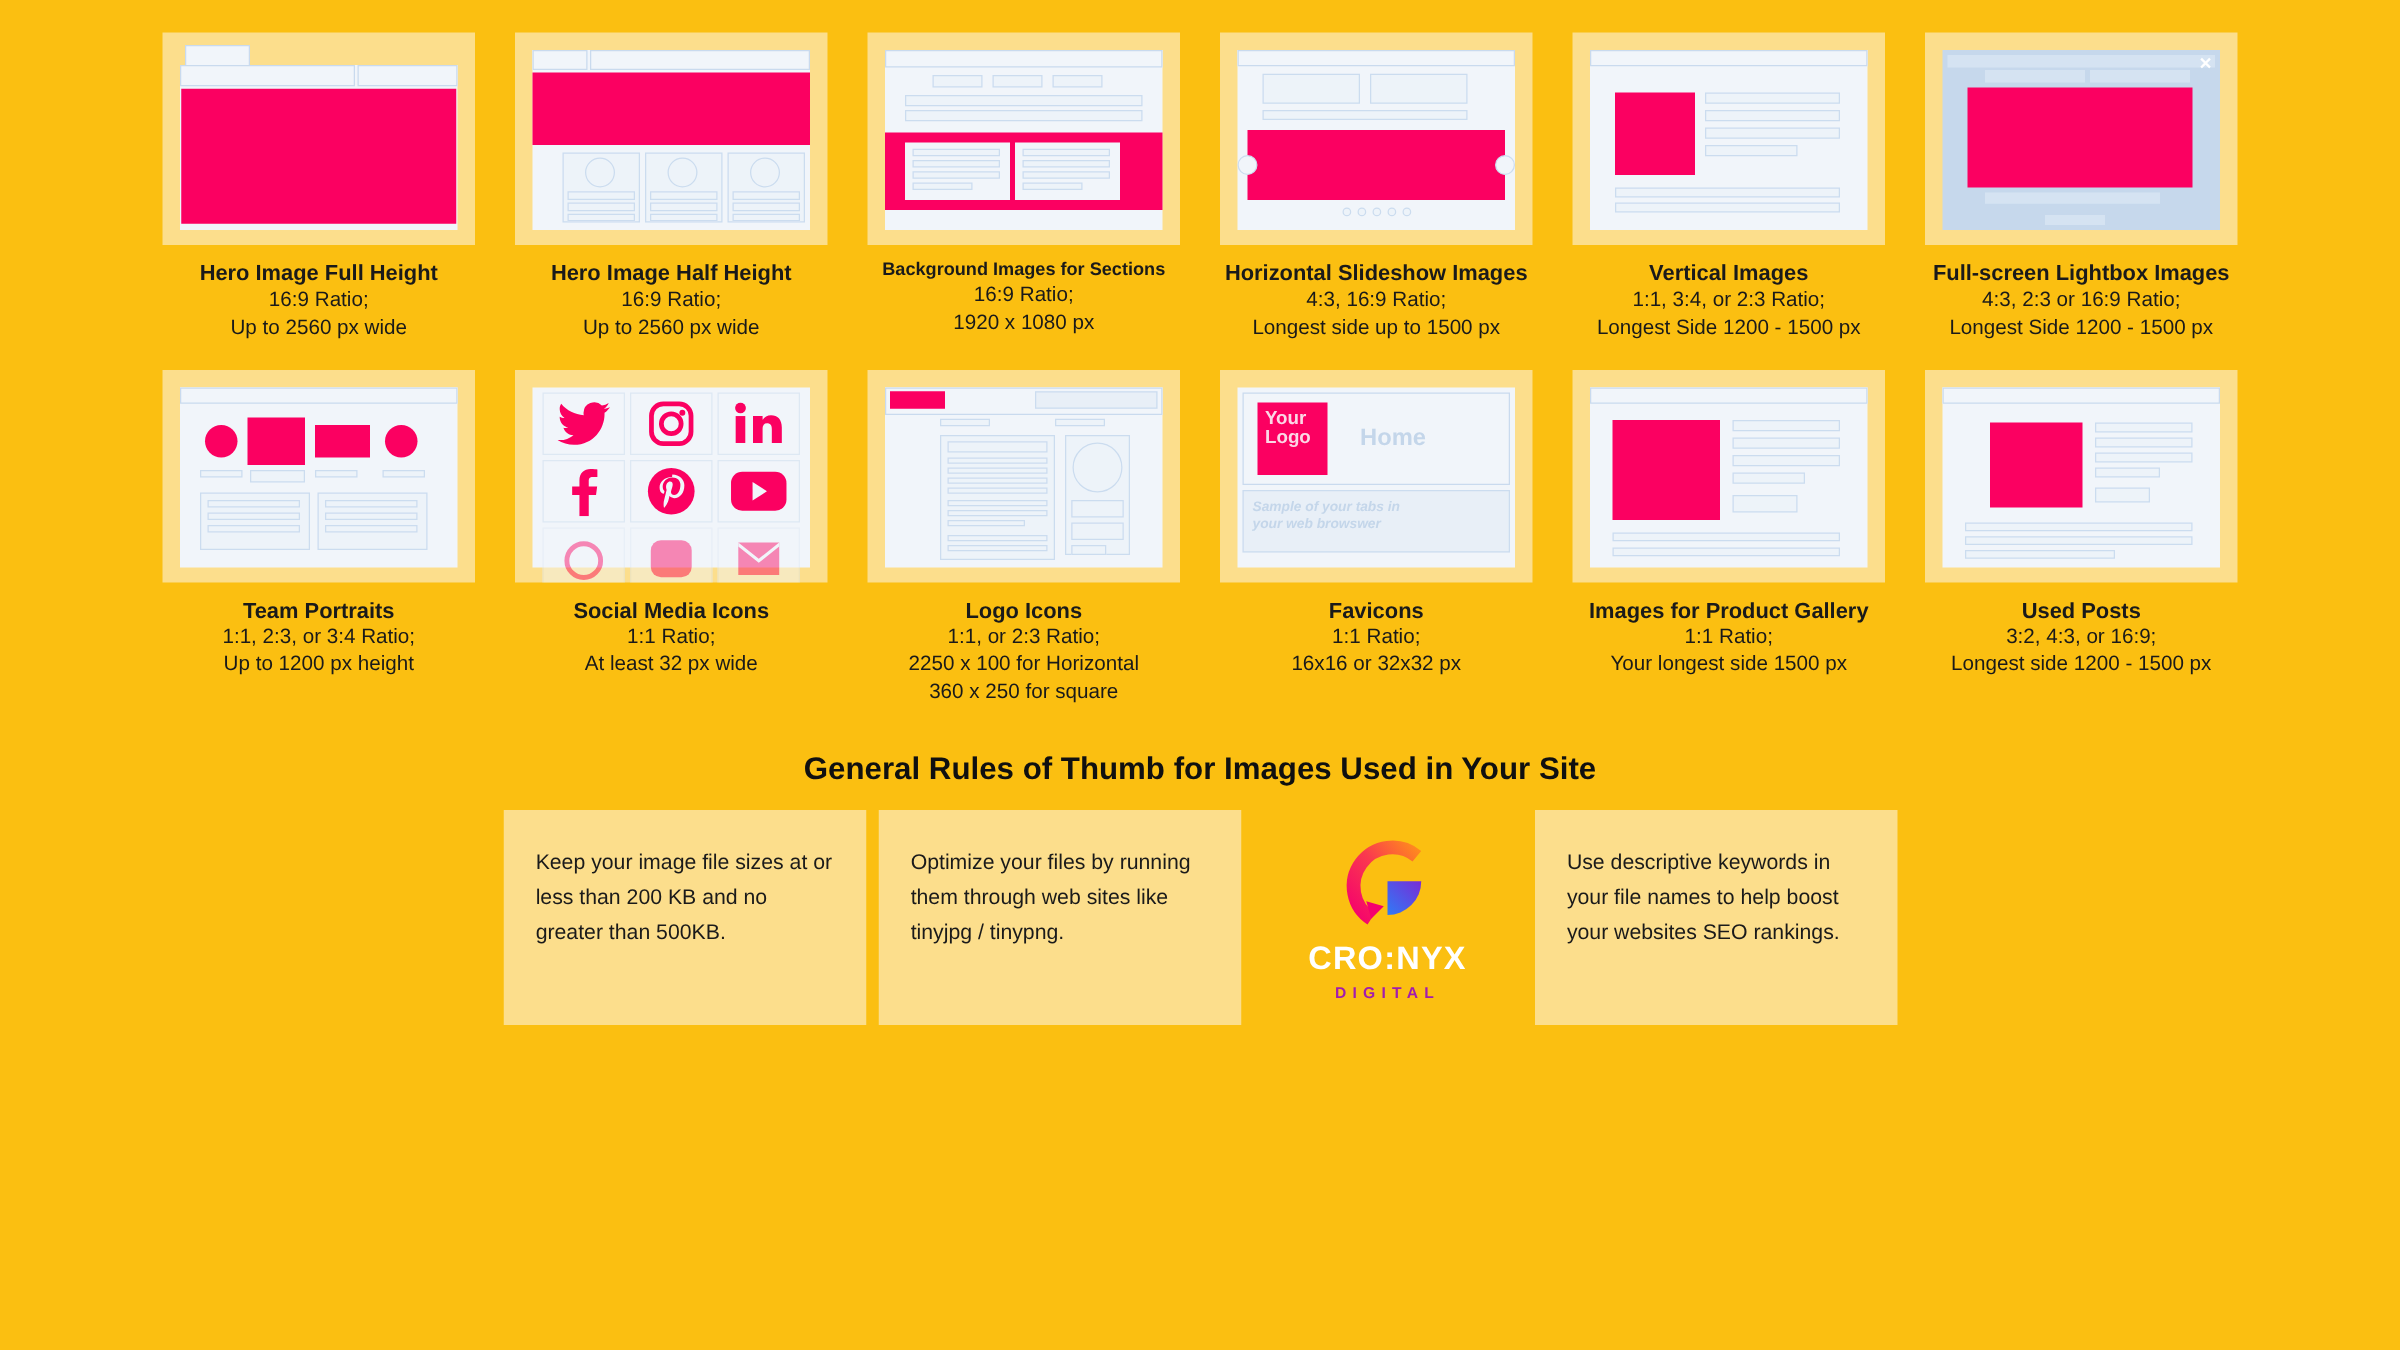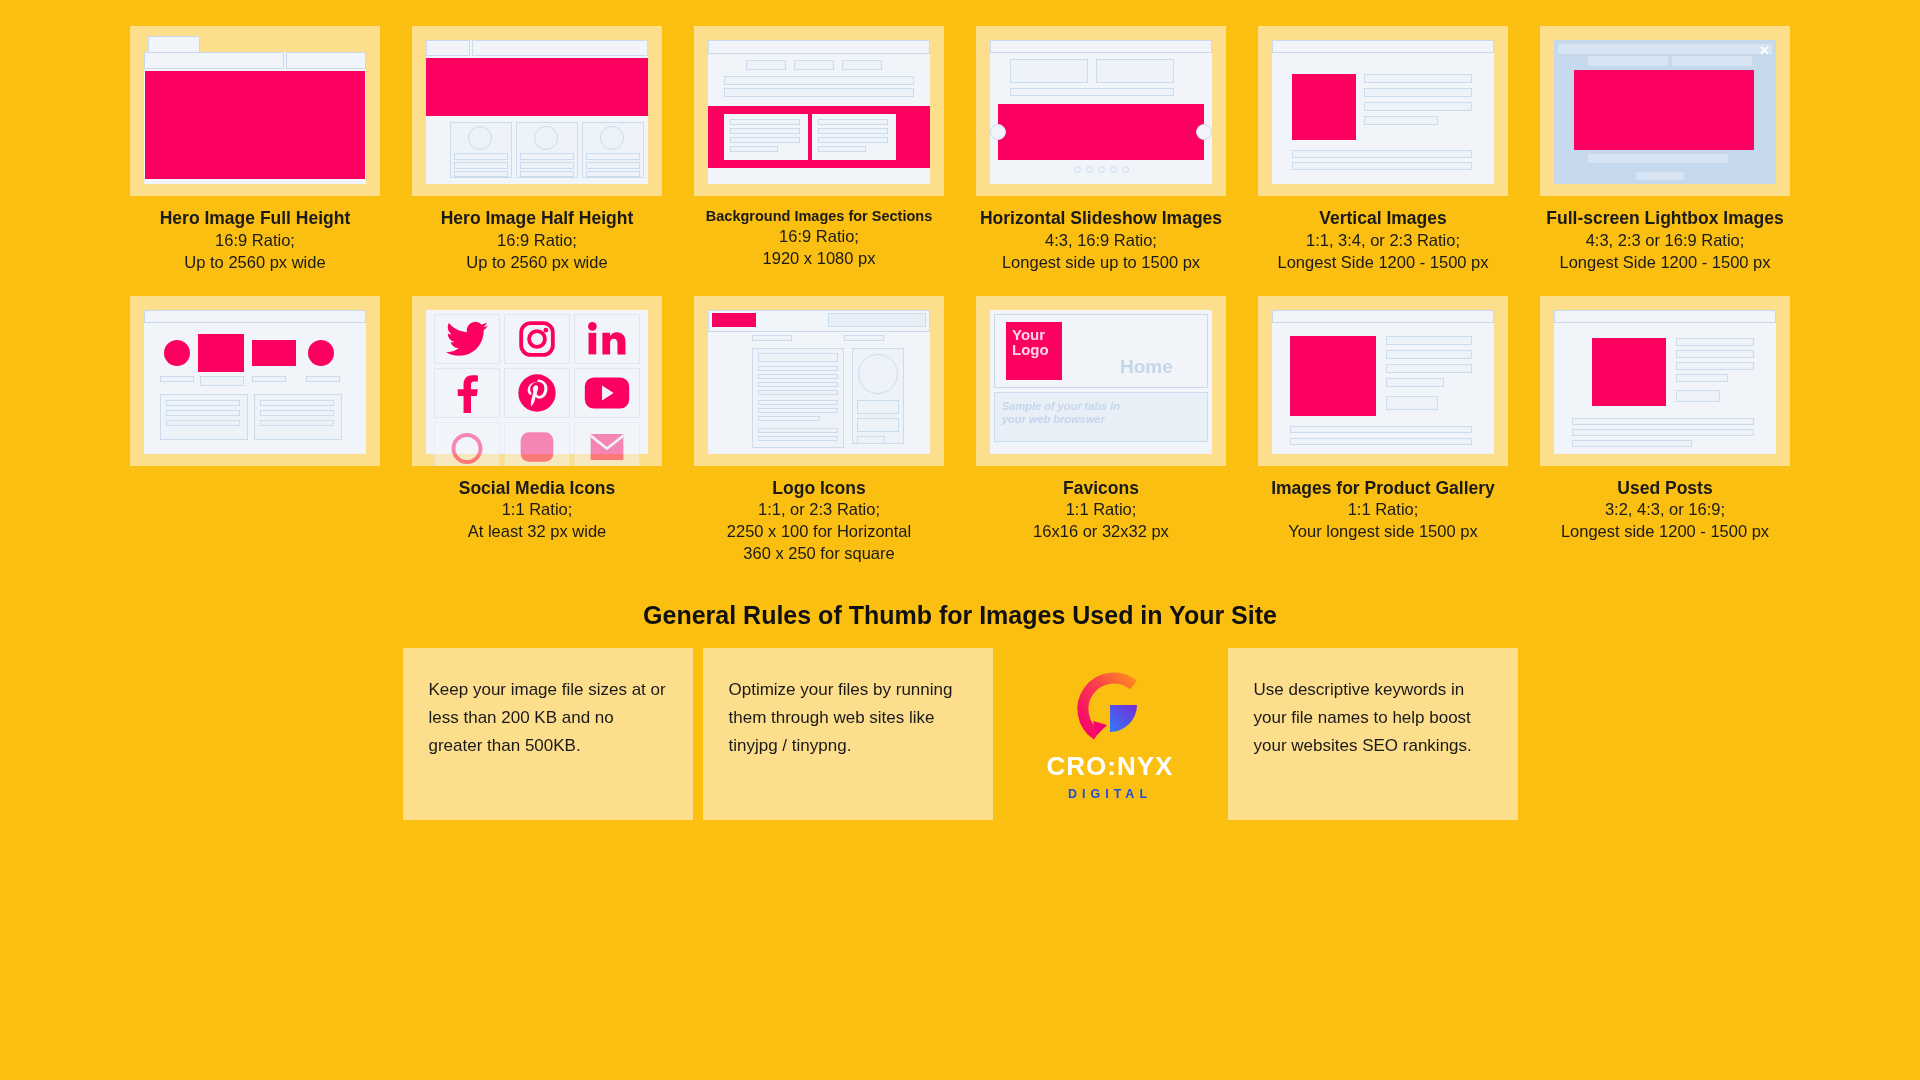--- a/index.html
+++ b/index.html
@@ -68,21 +68,21 @@
     background:#FCDE8C;
     padding: 28px 26px 20px 26px;
     font-size: 17px; line-height: 1.65; font-weight:400;
   }
   .logo-slot {
     width: 215px; display:flex; flex-direction:column;
     align-items:center; justify-content:center; gap:4px;
   }
   .logo-mark { width: 82px; height:82px; position:relative; }
   .logo-word { font-size:26px; font-weight:700; color:#ffffff; letter-spacing:1px; line-height:1; }
-  .logo-sub { font-size:12.5px; font-weight:700; color:#1d4ed8; letter-spacing:5px; line-height:1; margin-top:5px; }
+  .logo-sub { font-size:12.5px; font-weight:700; color:#a21caf; letter-spacing:5px; line-height:1; margin-top:5px; }
 
   .social-tile { background:#F1F5FA; border:1px solid #DDE8F3; display:flex; align-items:center; justify-content:center; }
   .fav-logo {
     background:#FB0061; color:#FBD7E6; font-weight:700; font-size:15px;
     line-height:1.05; padding:5px 6px;
   }
   .fav-home { color:#C4D6EA; font-weight:700; font-size:19px; }
   .fav-note { color:#C4D6EA; font-weight:700; font-size:11px; line-height:1.25;font-style:italic; }
   .lb-x { color:#FFFFFF; font-size:13px; font-weight:700; line-height:1; }
 </style>
@@ -242,20 +242,25 @@
         <div class="wf line" style="left:122px;top:80px;width:34px;height:6px;"></div>
         <div class="wf line" style="left:176px;top:80px;width:34px;height:6px;"></div>
         <div class="wf ghost" style="left:30px;top:98px;width:88px;height:46px;"></div>
         <div class="wf ghost" style="left:124px;top:98px;width:88px;height:46px;"></div>
         <div class="wf line" style="left:36px;top:104px;width:74px;height:6px;"></div>
         <div class="wf line" style="left:36px;top:114px;width:74px;height:6px;"></div>
         <div class="wf line" style="left:36px;top:124px;width:74px;height:6px;"></div>
         <div class="wf line" style="left:130px;top:104px;width:74px;height:6px;"></div>
         <div class="wf line" style="left:130px;top:114px;width:74px;height:6px;"></div>
         <div class="wf line" style="left:130px;top:124px;width:74px;height:6px;"></div>
+      </div>
+      <div class="cap">
+        <div class="ct">Team Portraits</div>
+        <div class="cl">1:1, 2:3, or 3:4 Ratio;</div>
+        <div class="cl">Up to 1200 px height</div>
       </div>
     </div>
 
     <div class="cell">
       <div class="thumb">
         <div class="wf page-white" style="left:14px;top:14px;width:222px;height:144px;"></div>
 
         <div class="wf social-tile" style="left:22px;top:18px;width:66px;height:50px;">
           <svg width="42" height="36" viewBox="0 0 24 20">
             <path fill="#FB0061" d="M24 2.4c-.9.4-1.8.7-2.8.8 1-.6 1.8-1.6 2.2-2.7-1 .6-2 1-3.1 1.2A4.9 4.9 0 0 0 11.9 5c0 .4 0 .8.1 1.1C8 5.9 4.2 4 1.7.9 1.2 1.6 1 2.4 1 3.3c0 1.7.9 3.2 2.2 4.1-.8 0-1.6-.2-2.2-.6v.1c0 2.4 1.7 4.4 3.9 4.8-.4.1-.8.2-1.3.2-.3 0-.6 0-.9-.1.6 2 2.4 3.4 4.6 3.4A9.9 9.9 0 0 1 0 17.4 14 14 0 0 0 7.5 19.6c9.1 0 14-7.5 14-14v-.6c1-.7 1.8-1.6 2.5-2.6z"></path>
@@ -352,21 +357,21 @@
     </div>
 
     <div class="cell">
       <div class="thumb">
         <div class="wf page-white" style="left:14px;top:14px;width:222px;height:144px;"></div>
         <div class="wf bar" style="left:18px;top:18px;width:214px;height:74px;"></div>
         <div class="wf fav-logo" style="left:30px;top:26px;width:56px;height:58px;">
           <div>Your</div>
           <div>Logo</div>
         </div>
-        <div class="wf fav-home" style="left:112px;top:60px;margin-left:32px;">Home</div>
+        <div class="wf fav-home" style="left:112px;top:44px;">Home</div>
         <div class="wf bar2" style="left:18px;top:96px;width:214px;height:50px;"></div>
         <div class="wf fav-note" style="left:26px;top:104px;width:200px;">
           <div>Sample of your tabs in</div>
           <div>your web browswer</div>
         </div>
       </div>
       <div class="cap">
         <div class="ct">Favicons</div>
         <div class="cl">1:1 Ratio;</div>
         <div class="cl">16x16 or 32x32 px</div>

